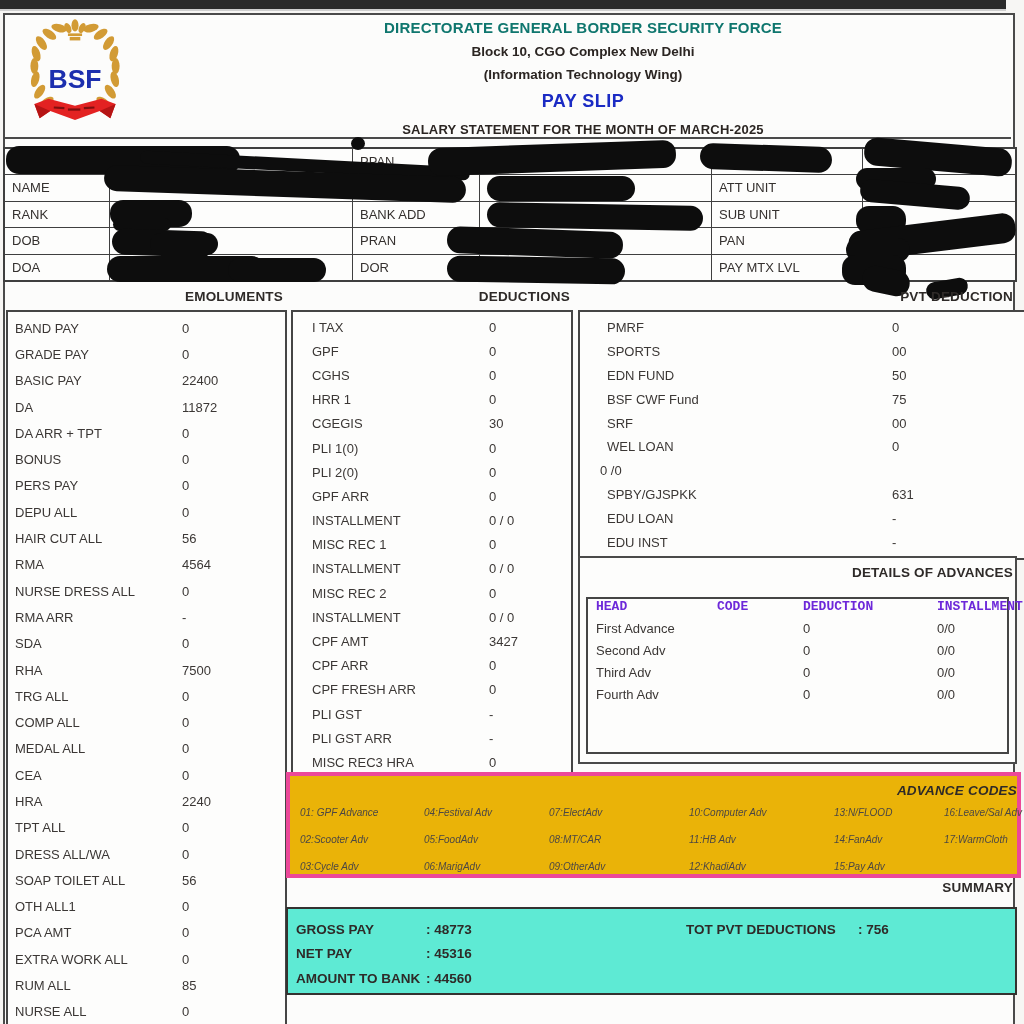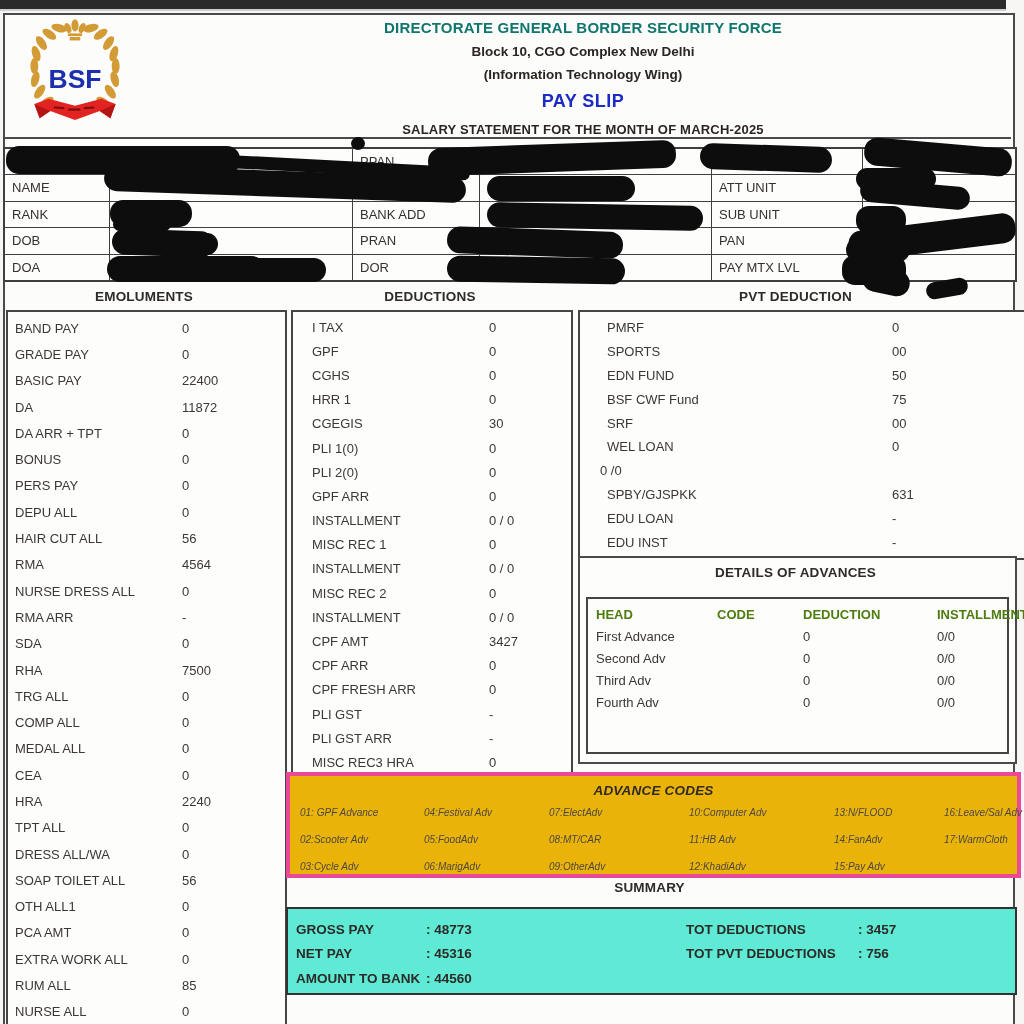--- a/index.html
+++ b/index.html
@@ -21,41 +21,41 @@
   .info-table{left:3px;top:147px;width:1010px;border:2px solid #3f3f3f;background:#fdfdfc;}
   .info-row{display:grid;grid-template-columns:105px 243px 127px 232px 151px auto;height:25.4px;
             border-bottom:1.5px solid #3f3f3f;}
   .info-row:last-child{border-bottom:none;}
   .ic{border-right:1.5px solid #3f3f3f;font-size:13px;color:#34302e;padding:5px 0 0 7px;
       white-space:nowrap;overflow:hidden;}
   .ic.last{border-right:none;}
   
   .r{position:absolute;background:#0d0d0d;border-radius:13px;}
   
-  .sec-title{font-size:13.5px;font-weight:bold;color:#2e2a28;text-align:center;letter-spacing:.2px;}
+  .sec-title{font-size:13.5px;font-weight:bold;color:#2e2a28;text-align:right;letter-spacing:.2px;}
   
   .box{background:#fdfdfc;border:2px solid #454545;}
   .emol{left:6px;top:310px;width:277px;height:714px;border-bottom:none;padding-top:3px;}
   .ded{left:291px;top:310px;width:278px;height:460px;padding-top:3px;}
   .pvt{left:578px;top:310px;width:435px;height:242px;padding-top:4px;padding-left:20px;}
   .item-row{display:flex;font-size:13px;color:#3b3735;align-items:center;}
   .emol .item-row{height:26.3px;}
   .ded .item-row{height:24.2px;padding-left:12px;}
   .pvt .item-row{height:23.8px;}
   .item-row .lbl{padding-left:7px;white-space:nowrap;}
   .emol .lbl{width:167px;}
   .ded .lbl{width:177px;}
   .pvt .lbl{width:285px;}
   .item-row .val{white-space:nowrap;}
   
   .adv-outer{left:578px;top:556px;width:435px;height:204px;border:2px solid #4a4a4a;background:#fdfdfc;}
   .adv-title{left:578px;top:565px;width:435px;}
   .adv-inner{left:586px;top:597px;width:419px;height:153px;border:2px solid #454545;background:#fdfdfc;}
   .adv-hrow,.adv-row{display:flex;font-size:13px;padding-left:8px;}
-  .adv-hrow{font-weight:bold;color:#4d7c0f;margin-top:8px;}
+  .adv-hrow{font-weight:bold;color:#6d28d9;font-family:Liberation Mono, monospace;}
   .adv-row{color:#3b3735;margin-top:7px;}
   .ac0{width:121px;} .ac1{width:86px;} .ac2{width:134px;} .ac3{width:70px;}
   
   .codes-box{left:286px;top:772px;width:727px;height:98px;border:4px solid #ec4899;background:#eab308;font-style:italic;}
   .codes-title{margin-top:7px;}
   .codes-grid{display:grid;grid-template-columns:124px 125px 140px 145px 110px auto;
               margin:9px 0 0 10px;row-gap:16px;font-size:10px;color:#4c4744;}
   .code-cell{white-space:nowrap;}
   
   .sum-title{left:286px;top:880px;width:727px;}
@@ -584,24 +584,20 @@
           <span class="val">: 45316</span>
         </div>
 
         <div class="sum-row">
           <span class="lbl">AMOUNT TO BANK</span>
           <span class="val">: 44560</span>
         </div>
       </div>
     <div class="sum-col sum-right">
 
-        <div class="sum-row">
-          <span class="lbl">TOT DEDUCTIONS</span>
-          <span class="val">: 3457</span>
-        </div>
 
         <div class="sum-row">
           <span class="lbl">TOT PVT DEDUCTIONS</span>
           <span class="val">: 756</span>
         </div>
       </div>
   </div>
 
 </div>
 

